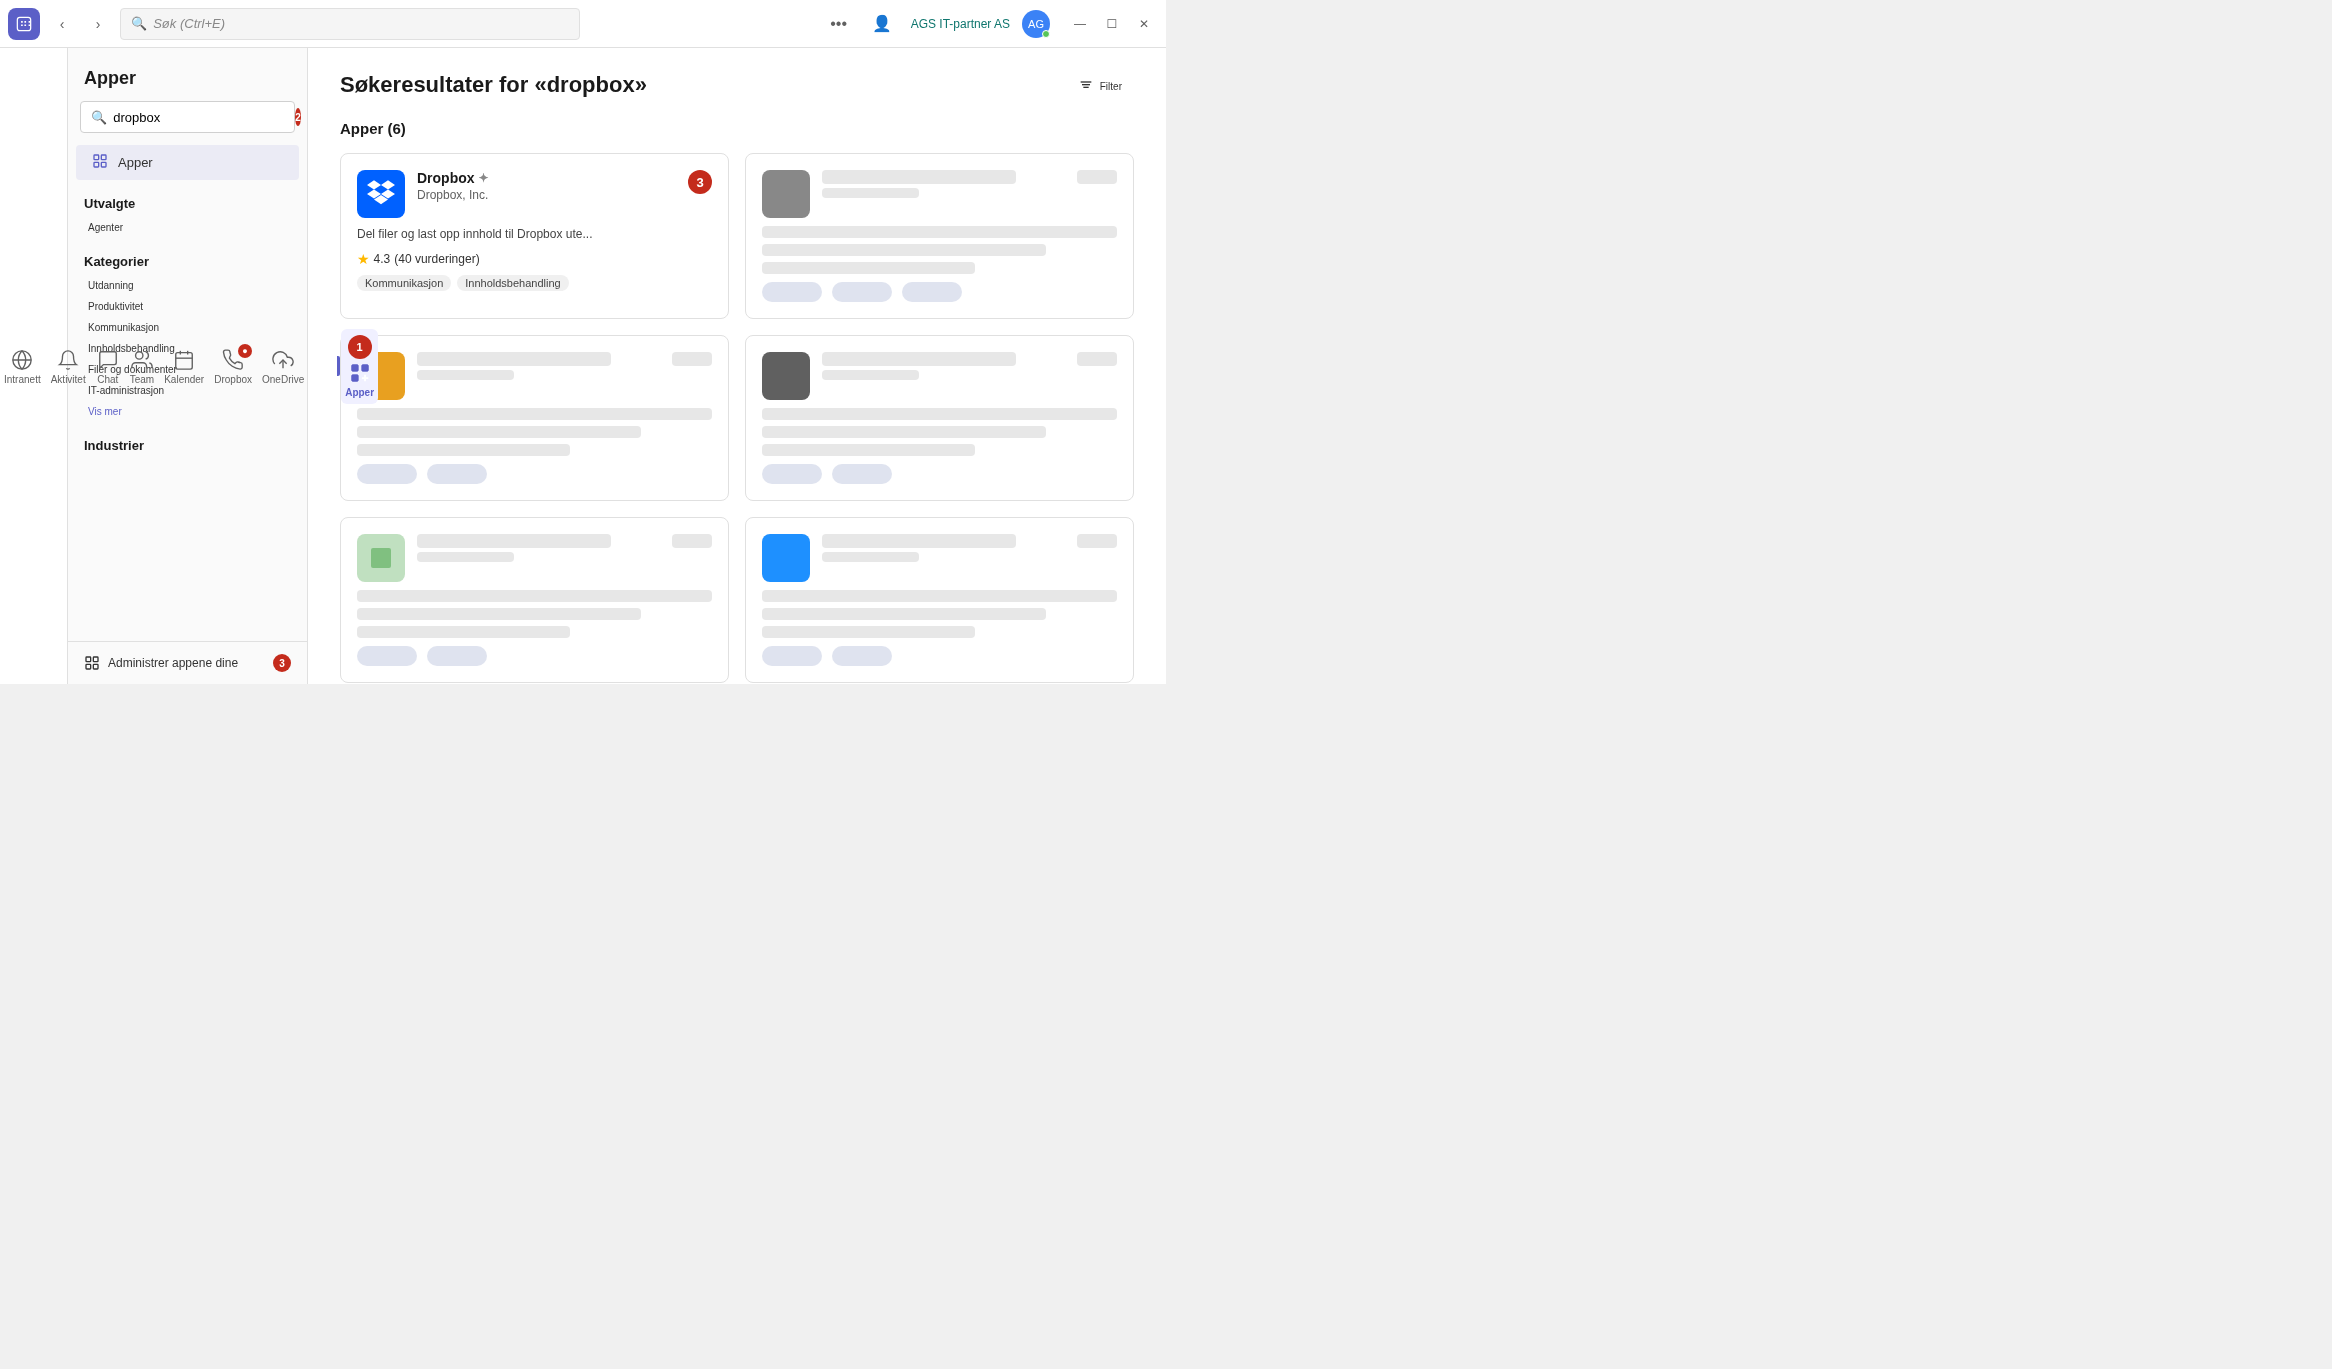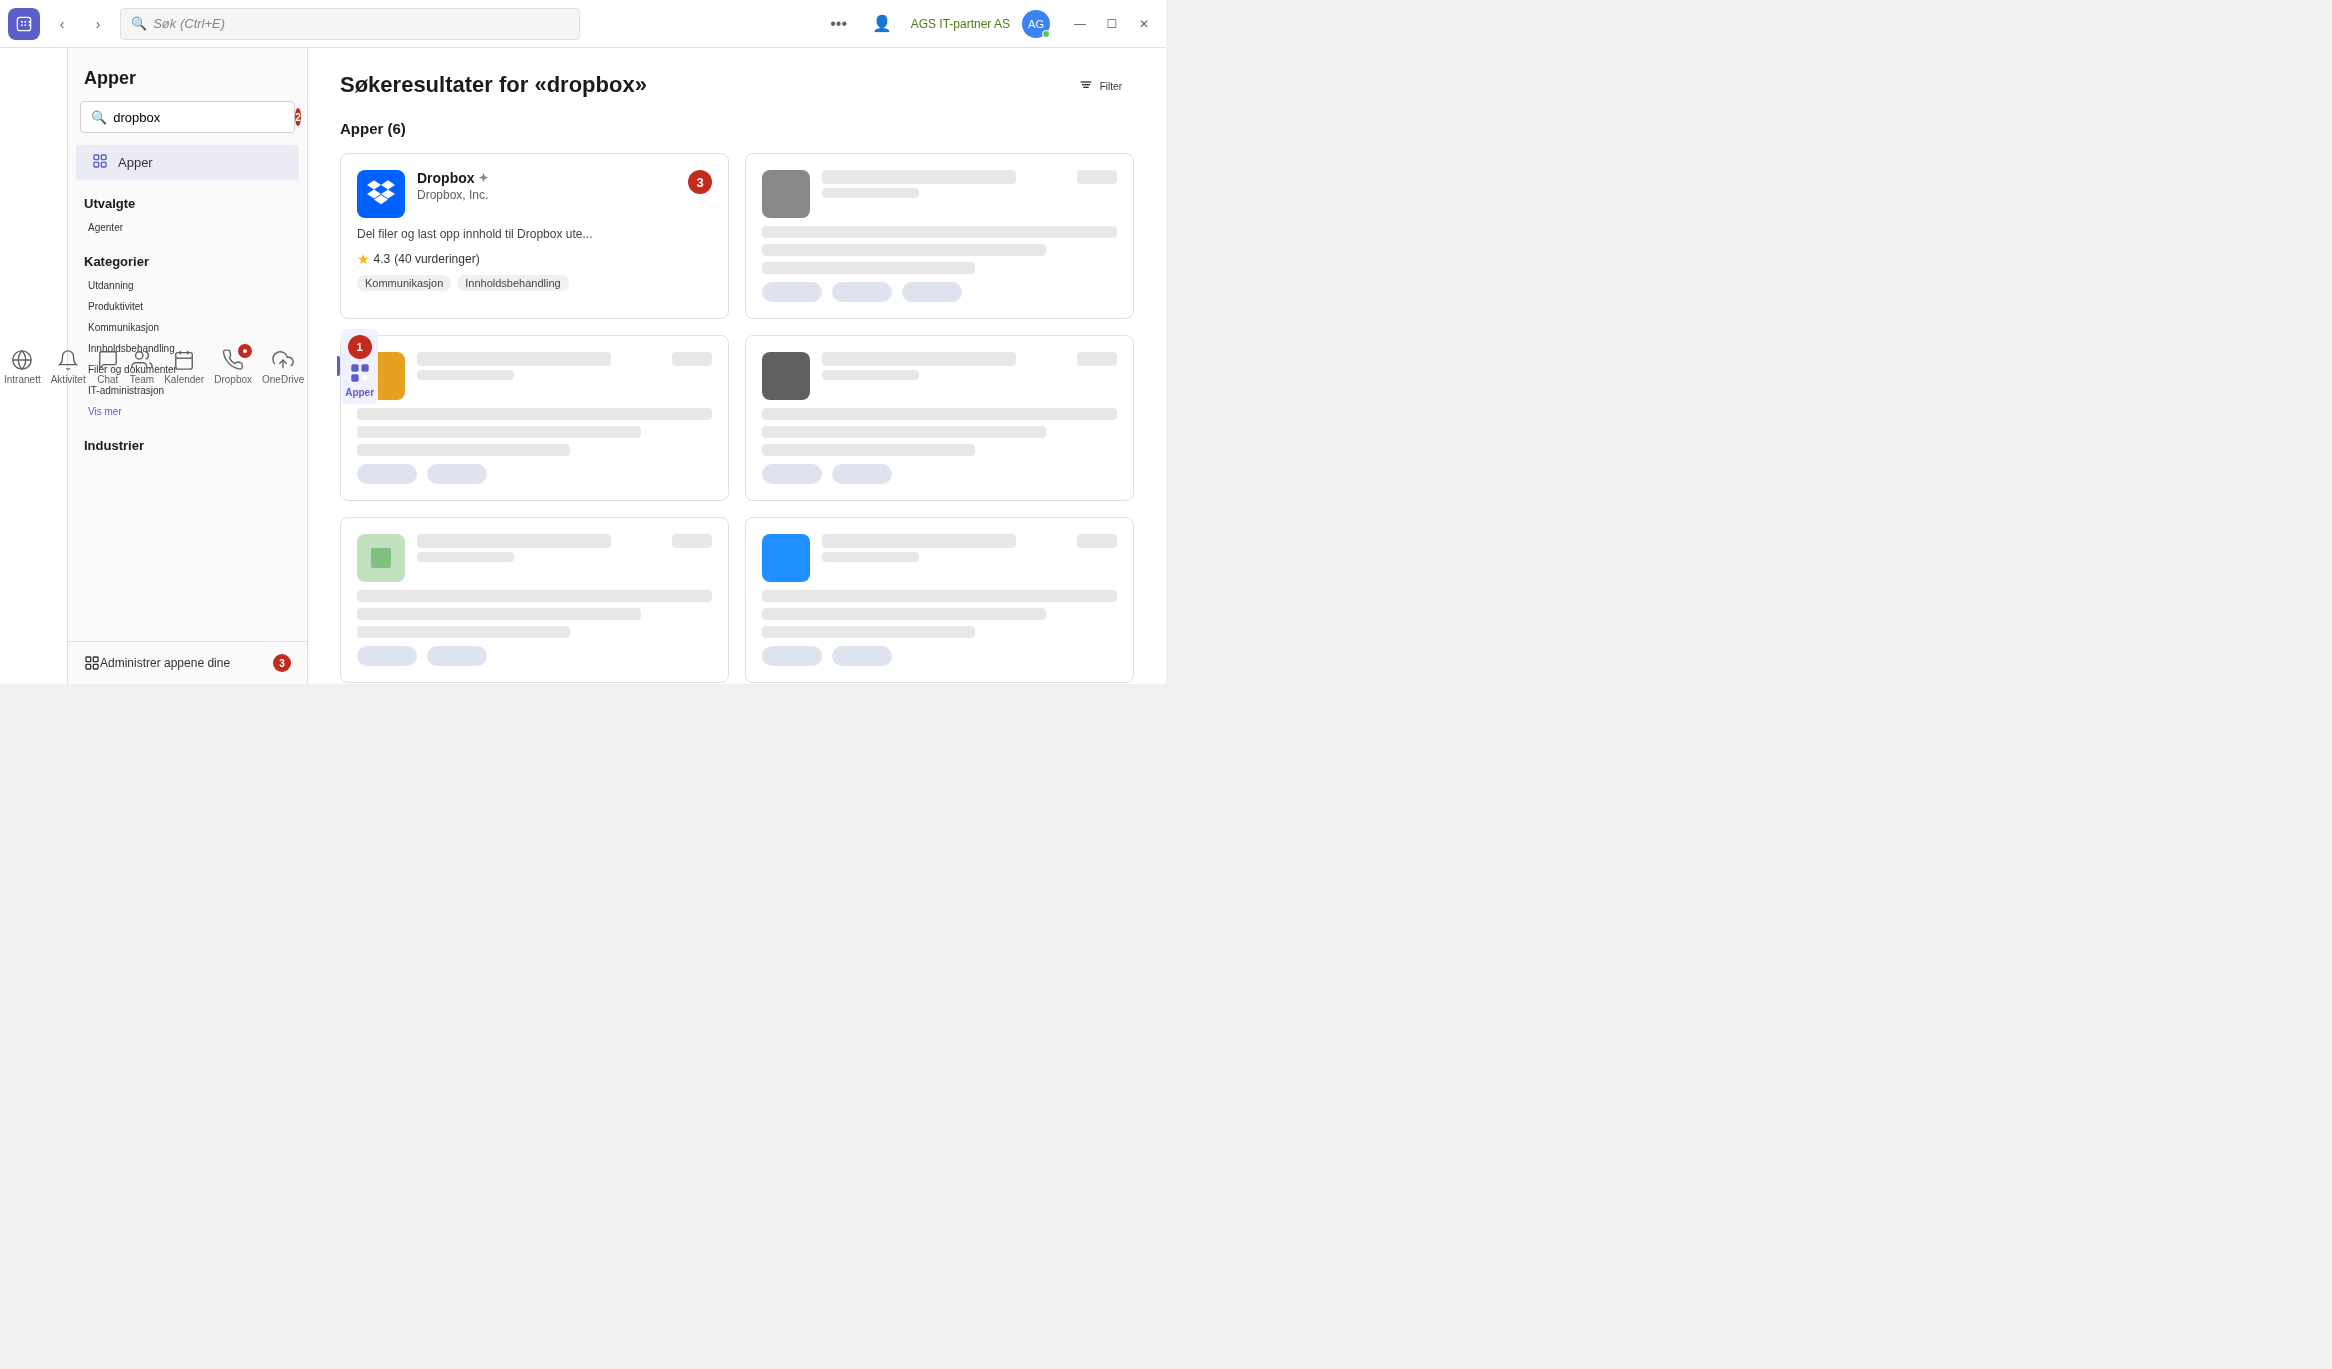--- a/index.html
+++ b/index.html
@@ -46,21 +46,21 @@
       margin-left: auto;
       display: flex; align-items: center; gap: 12px;
     }
     .top-right-btn {
       background: none; border: none; cursor: pointer;
       color: #616161; font-size: 16px;
       width: 32px; height: 32px;
       border-radius: 4px;
       display: flex; align-items: center; justify-content: center;
     }
-    .org-name { font-size: 12px; color: #4d7c0f; }
+    .org-name { font-size: 12px; color: #0f766e; }
     .avatar {
       width: 28px; height: 28px;
       background: #3b82f6;
       border-radius: 50%;
       display: flex; align-items: center; justify-content: center;
       color: white; font-size: 12px;
       position: relative;
     }
     .avatar-status {
       position: absolute; bottom: 0; right: 0;
@@ -200,21 +200,21 @@
     .panel-link {
       font-size: 10px; color: #333;
       padding: 5px 20px;
       cursor: pointer;
     }
     .panel-link.highlight { color: #5b5fc7; padding: 5px 20px; }
     .panel-footer {
       margin-top: auto;
       padding: 12px 16px;
       border-top: 1px solid #e0e0e0;
-      display: flex; align-items: center; 
+      display: flex; align-items: center; gap: 8px;
       font-size: 12px; color: #333;
       cursor: pointer;
     }
     .footer-badge {
       background: #c42b1c; color: white;
       border-radius: 50%; width: 18px; height: 18px;
       font-size: 10px; font-weight: bold;
       display: flex; align-items: center; justify-content: center;
       margin-left: auto;
     }

